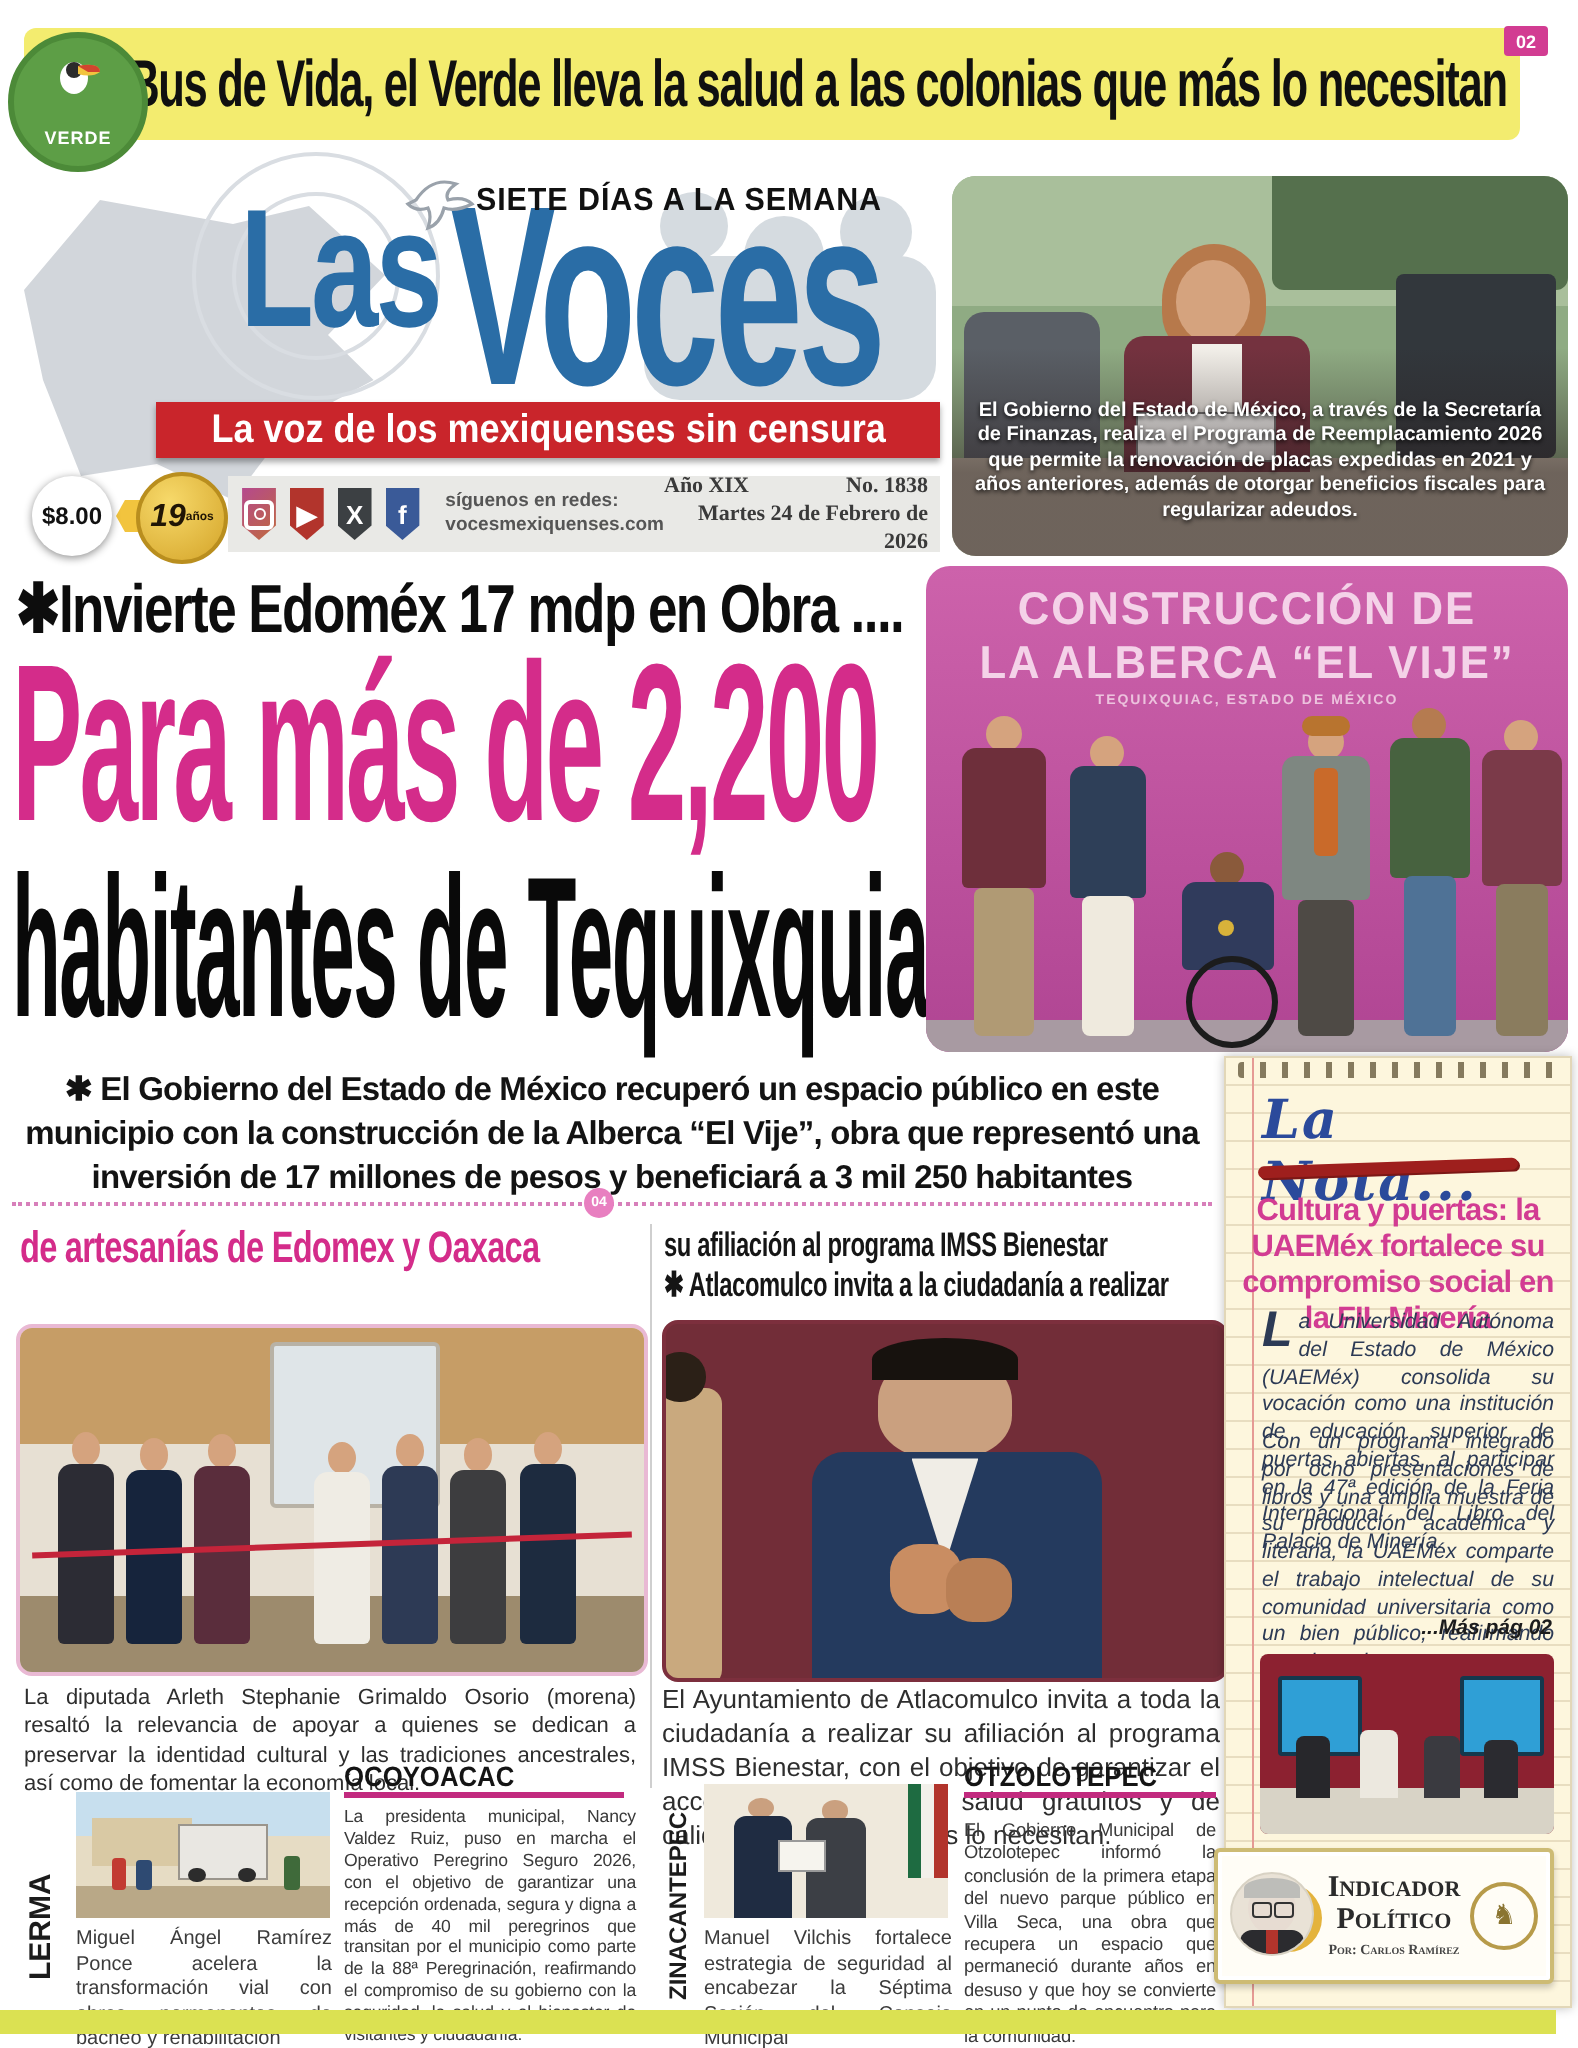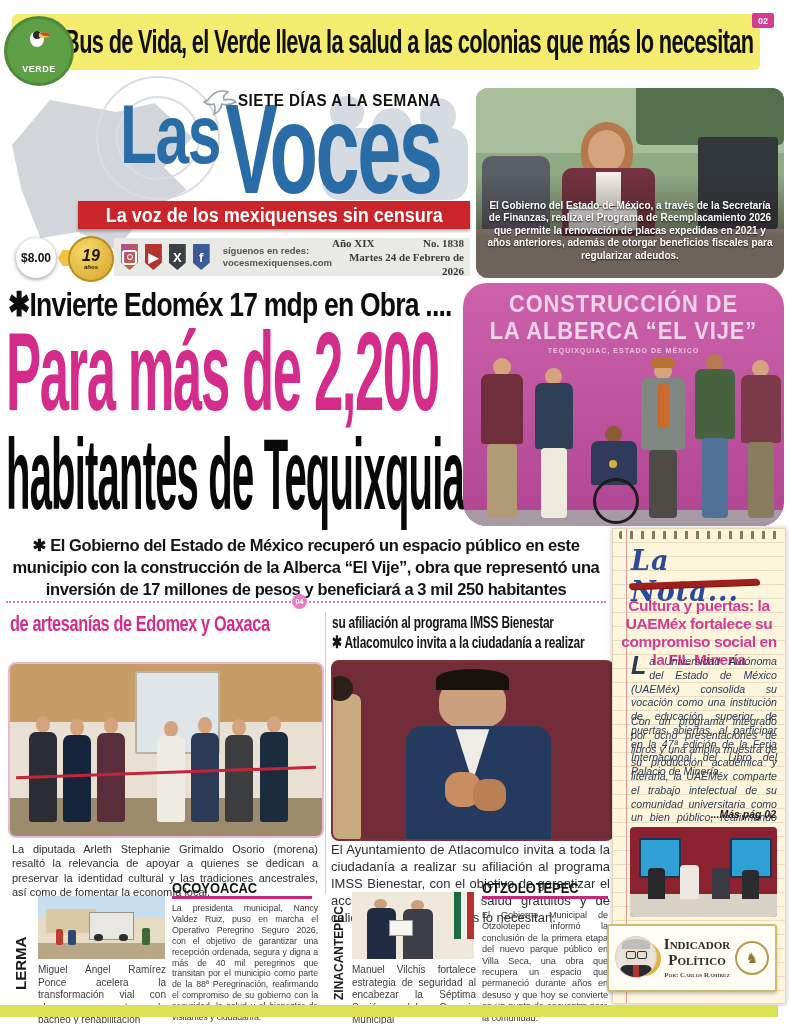--- a/index.html
+++ b/index.html
@@ -34,21 +34,21 @@
   .slogan-bar{position:absolute;left:78px;top:201px;width:392px;height:28px;background:#c9252b;z-index:3;
               box-shadow:0 2px 3px rgba(0,0,0,.35);display:flex;align-items:center;justify-content:center;}
   .slogan-text{color:#fff;font-weight:bold;font-size:20px;white-space:nowrap;transform:scaleX(.9);letter-spacing:0;}
   .price-circle{position:absolute;left:16px;top:238px;width:40px;height:40px;border-radius:50%;background:#fff;
                 box-shadow:0 1px 4px rgba(0,0,0,.45);display:flex;align-items:center;justify-content:center;
                 font-weight:bold;font-size:12px;color:#111;z-index:3;}
   .anniv-ribbon{position:absolute;left:58px;top:250px;width:56px;height:16px;background:#f2c43e;z-index:2;
                 clip-path:polygon(0 50%,8% 0,92% 0,100% 50%,92% 100%,8% 100%);}
   .anniv-badge{position:absolute;left:68px;top:236px;width:42px;height:42px;border-radius:50%;z-index:3;
                background:radial-gradient(circle at 35% 30%,#f7d96a,#d4a429);border:2px solid #b98e1e;
-               display:flex;flex-direction:column;align-items:center;justify-content:center;color:#201505;}
+               display:flex;flex-direction:row;align-items:center;justify-content:center;color:#201505;}
   .anniv-num{font-weight:bold;font-size:16px;font-style:italic;line-height:1;}
   .anniv-word{font-size:6px;font-weight:bold;line-height:1;}
   .infobar{position:absolute;left:114px;top:238px;width:356px;height:38px;background:#e9e9e6;
            display:flex;align-items:center;z-index:2;}
   .sicon{width:24px;height:26px;margin-right:7px;clip-path:polygon(0 0,100% 0,100% 72%,50% 100%,0 72%);
          display:flex;align-items:center;justify-content:center;color:#fff;font-weight:bold;font-size:13px;}
   .ig{background:linear-gradient(135deg,#b5498e,#c06a3c);}
   .yt{background:#b2342c;}
   .xx{background:#3c4043;}
   .fb{background:#3a5a98;}
@@ -63,21 +63,21 @@
   .photo{position:absolute;overflow:hidden;}
   .ph{position:absolute;}
   .head{position:absolute;border-radius:50%;background:#d5a37e;}
 
   
   .photo-replate{left:476px;top:88px;width:308px;height:190px;border-radius:12px;background:#8fab83;}
   .replate-cap{position:absolute;left:0;right:0;bottom:16px;padding:0 10px;color:#fff;font-weight:bold;
                font-size:10px;line-height:1.25;text-align:center;text-shadow:0 1px 2px rgba(0,0,0,.85);z-index:5;}
 
   
-  .photo-alberca{left:463px;top:283px;width:321px;height:243px;border-radius:24px;
+  .photo-alberca{left:463px;top:283px;width:321px;height:243px;border-radius:12px;
                  background:linear-gradient(180deg,#cd62ab,#b04593);}
   .alberca-t1{position:absolute;top:8px;width:100%;text-align:center;color:#f4d2e8;font-weight:bold;
               font-size:23px;letter-spacing:1px;transform:scaleX(.95);}
   .alberca-t2{position:absolute;top:35px;width:100%;text-align:center;color:#f4d2e8;font-weight:bold;
               font-size:23px;letter-spacing:1px;transform:scaleX(.95);}
   .alberca-t3{position:absolute;top:64px;width:100%;text-align:center;color:#ecc2dd;font-weight:bold;font-size:7px;letter-spacing:1px;}
   .fig{position:absolute;}
   .fig .torso{position:absolute;left:0;right:0;top:14px;bottom:0;border-radius:7px 7px 3px 3px;}
 
   

